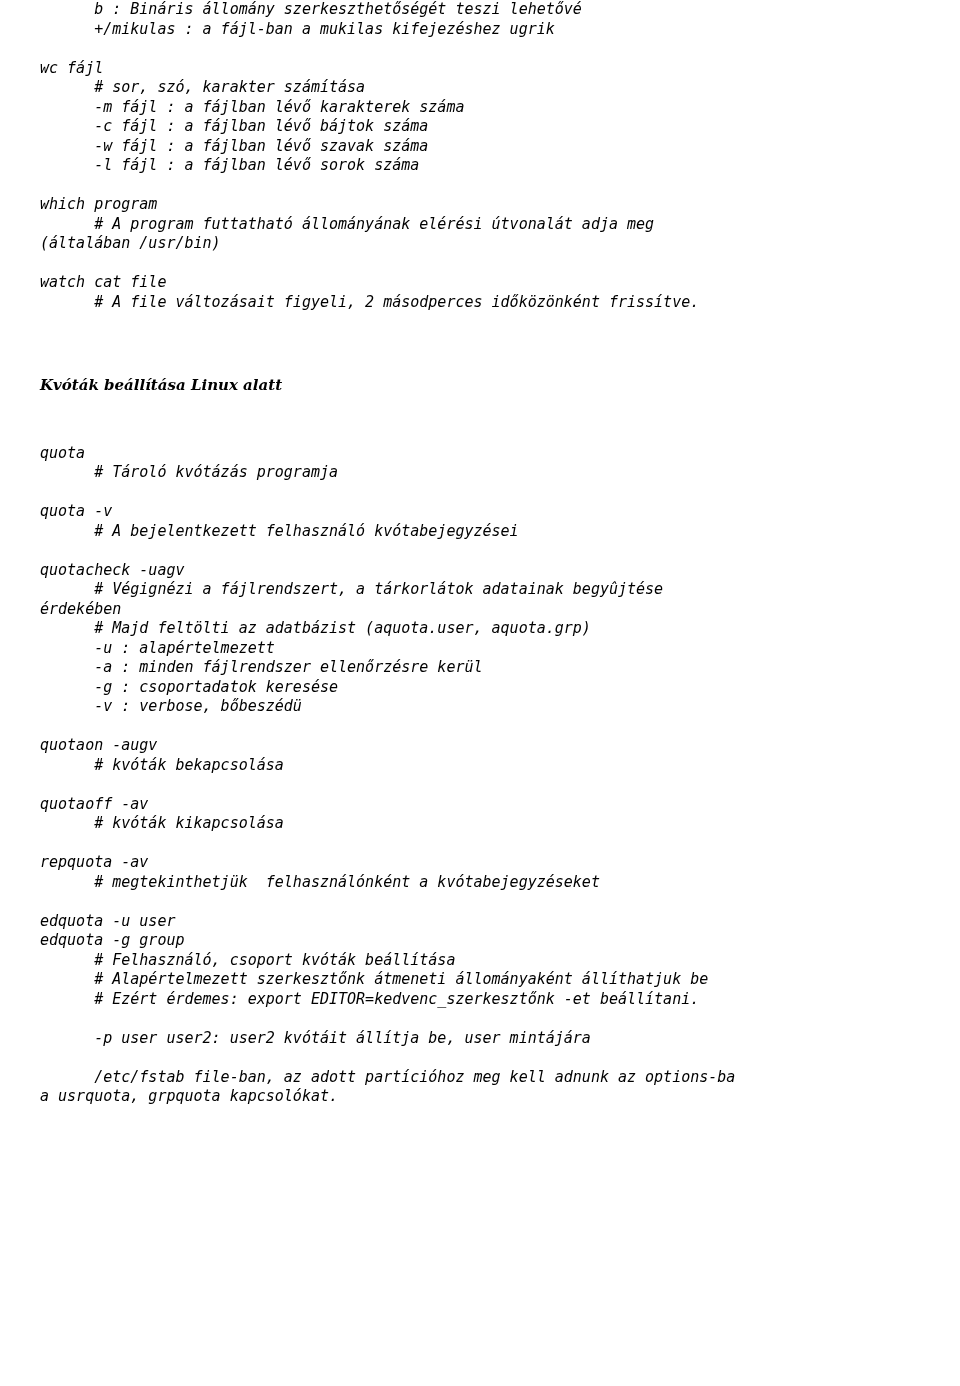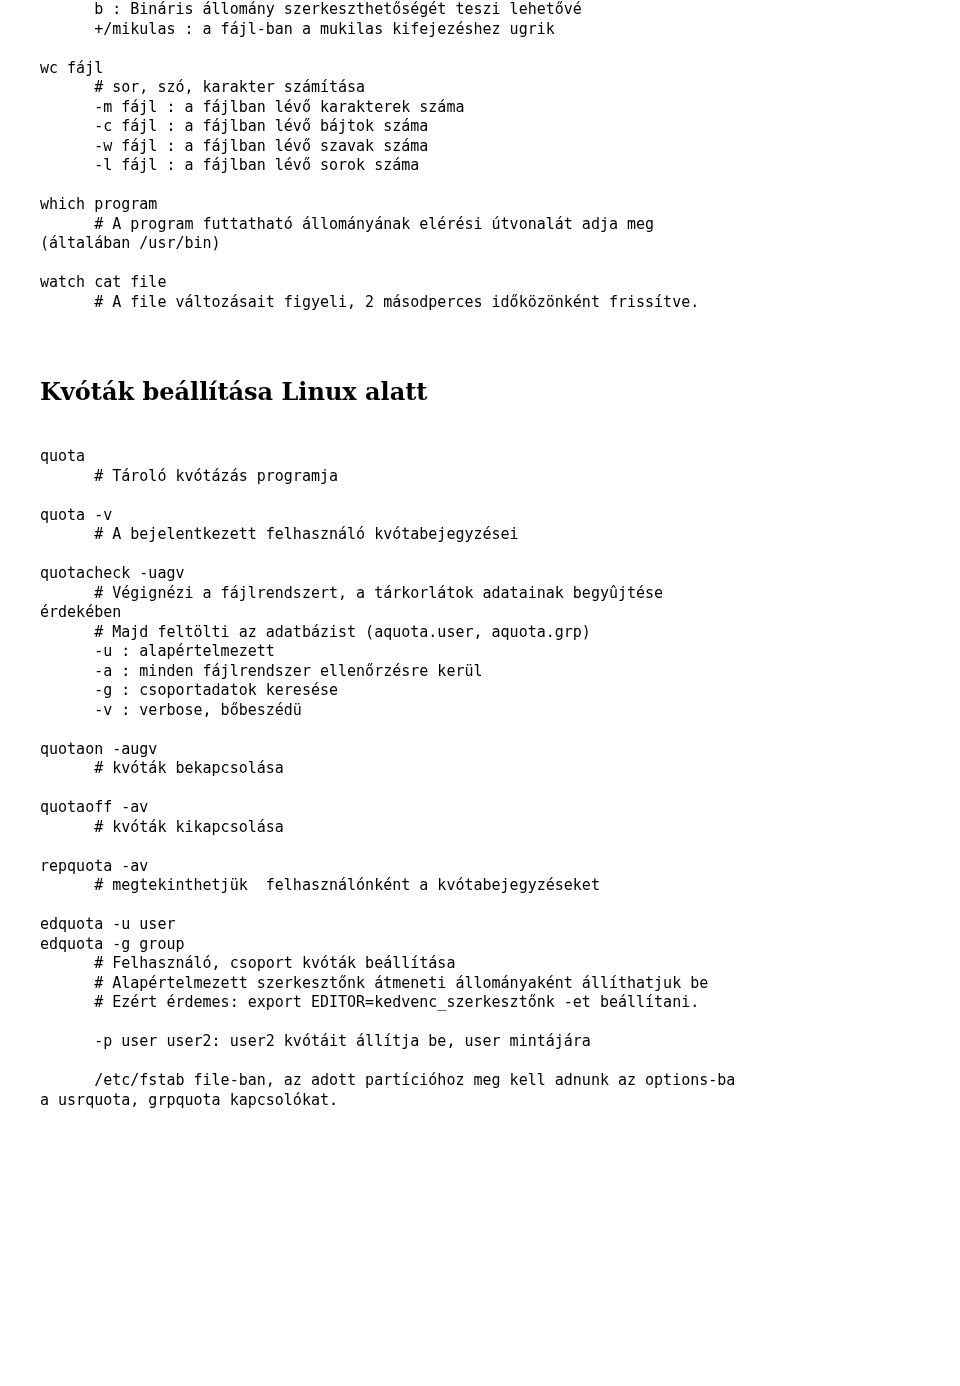--- a/index.html
+++ b/index.html
@@ -7,31 +7,32 @@
     margin: 0;
     padding: 0;
     width: 960px;
     font-family: "DejaVu Sans Mono", "Courier New", monospace;
     font-size: 15px;
     line-height: 1.30;
     color: #000;
   }
   .page {
     padding: 0 40px 40px 40px;
+    font-style: italic;
   }
   .mono {
     font-family: "DejaVu Sans Mono", "Courier New", monospace;
     white-space: pre;
   }
   .hdr {
     font-family: "DejaVu Serif", "Times New Roman", serif;
     font-weight: bold;
-    font-size: 24px;
+    font-size: 15px;
     margin-top: 64px;
-    margin-bottom: 0;
+    margin-bottom: 8px;
   }
   .spacer-big { height: 40px; }
 </style>
 </head>
 <body>
 
 <div class="page">
 
   <div class="mono">      b : Bináris állomány szerkeszthetőségét teszi lehetővé
       +/mikulas : a fájl-ban a mukilas kifejezéshez ugrik

